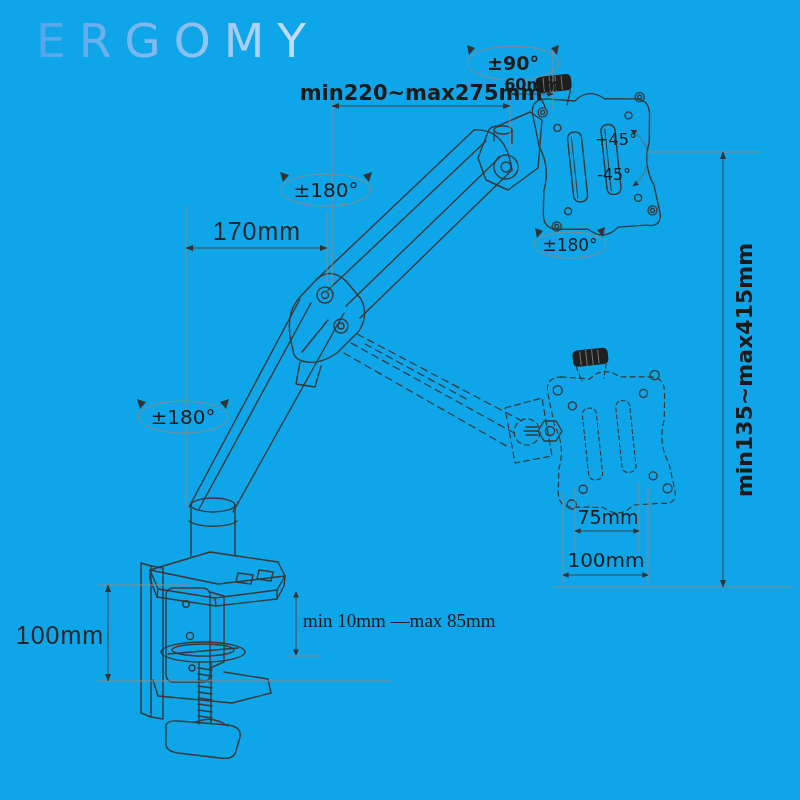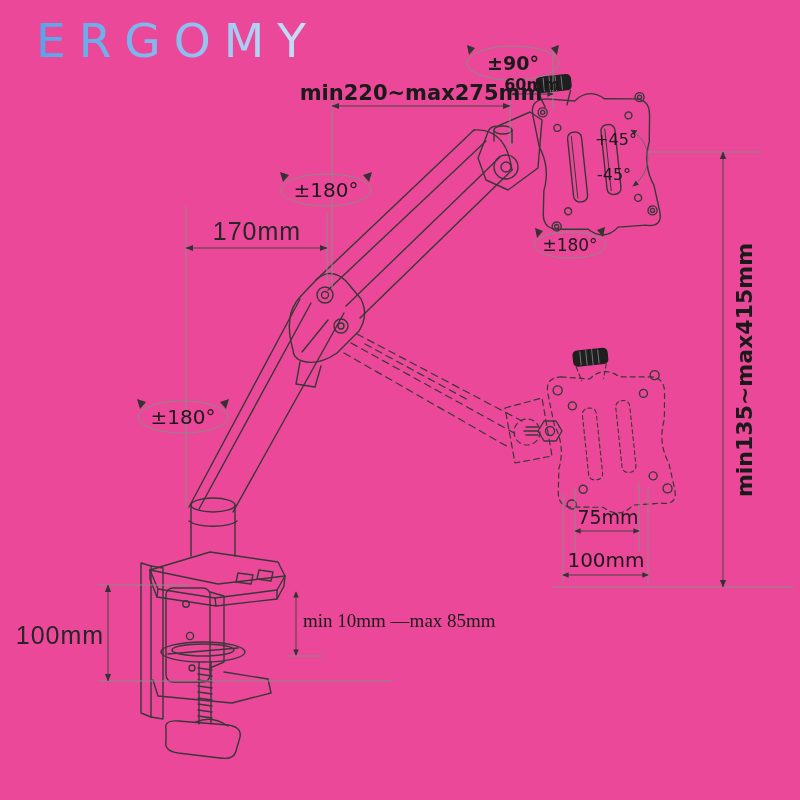--- a/index.html
+++ b/index.html
@@ -1,16 +1,16 @@
 <!DOCTYPE html>
 <html><head>
 <meta charset="utf-8">
 <style>
   html,body{margin:0;padding:0;background:#ffffff;}
-  #stage{position:relative;width:800px;height:800px;background:#ec4899;overflow:hidden;
+  #stage{position:relative;width:800px;height:800px;background:#0ea5e9;overflow:hidden;
          font-family:"DejaVu Sans", sans-serif;text-align:right;}
   svg text{user-select:none;}
   .dim-sans{font-family:"DejaVu Sans", sans-serif;fill:#1a1a1a;}
   .dim-serif{font-family:"Liberation Serif", serif;fill:#1a1a1a;}
   .thin{font-family:"Liberation Sans", sans-serif;fill:#262626;}
 </style>
 </head>
 <body>
 
 <div id="stage">

